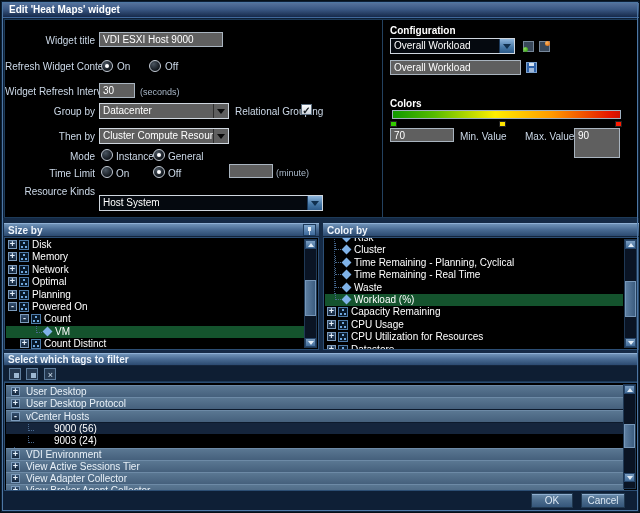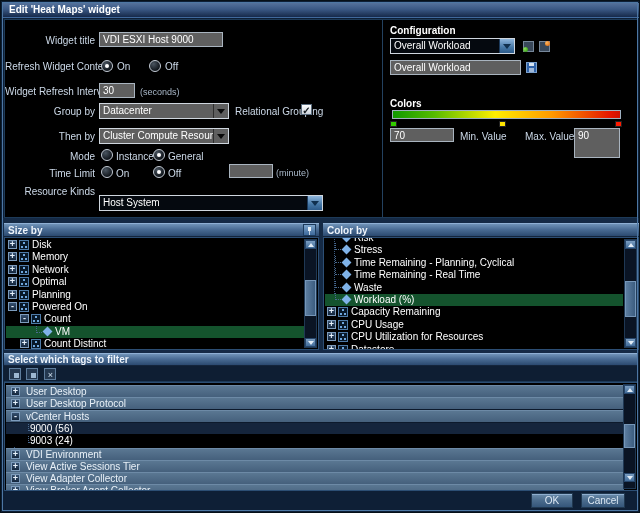--- a/index.html
+++ b/index.html
@@ -48,21 +48,21 @@
   .sb .up::after{content:"";position:absolute;left:2px;top:2px;border-left:3px solid transparent;border-right:3px solid transparent;border-bottom:4px solid #e2ecf6;}
   .sb .down::after{content:"";position:absolute;left:2px;top:2px;border-left:3px solid transparent;border-right:3px solid transparent;border-top:4px solid #e2ecf6;}
   .sb .thumb{position:absolute;left:0;width:11px;background:linear-gradient(90deg,#5c7da0,#3c5d80);border:1px solid #7596b8;box-sizing:border-box;}
   .toolico{position:absolute;width:12px;height:12px;background:#243850;border:1px solid #5d7c9c;box-sizing:border-box;}
   .toolico::after{content:"";position:absolute;right:1px;bottom:1px;width:5px;height:5px;background:#9db8d2;}
   .toolico.x::after{content:"×";background:none;color:#cfe0ef;font-size:9px;right:2px;bottom:-1px;width:auto;height:auto;}
   .tagrow{position:absolute;left:1px;width:618px;height:11px;background:linear-gradient(180deg,#5a7792,#45607c);border-top:1px solid #6d8aa6;border-bottom:1px solid #0d1a2c;box-sizing:content-box;}
   .tagrow .texp{left:5px;top:1px;}
   .tagrow .tlabel{left:20px;line-height:11px;color:#e9f1f8;}
   .tagchild{position:absolute;left:1px;width:618px;height:11px;}
-  .tagchild .tlabel{left:24px;line-height:11px;text-align:center;}
+  .tagchild .tlabel{left:48px;line-height:11px;text-align:center;}
   .btn{position:absolute;height:15px;background:linear-gradient(180deg,#6b8cab 0%,#4a6b8c 50%,#35567a 100%);border:1px solid #203850;box-shadow:inset 0 1px 0 #8fafd0;color:#dce8f4;font-size:10px;text-align:center;line-height:14px;box-sizing:border-box;cursor:default;}
   .pinbtn{position:absolute;width:13px;height:12px;background:linear-gradient(180deg,#7fa6cc,#3c689a);border:1px solid #1c3a5c;box-sizing:border-box;}
   .pinbtn::before{content:"";position:absolute;left:4px;top:2px;width:3px;height:4px;background:#e8f0f8;}
   .pinbtn::after{content:"";position:absolute;left:5px;top:6px;width:1px;height:4px;background:#c8d4e0;}
   .cfgico{position:absolute;width:11px;height:11px;background:#39485a;border:1px solid #76879a;box-sizing:border-box;}
   .cfgico .dot{position:absolute;width:5px;height:5px;border-radius:50%;}
   .floppy{position:absolute;width:11px;height:11px;background:#2f62a8;border:1px solid #7ba0cc;box-sizing:border-box;}
   .floppy::before{content:"";position:absolute;left:2px;top:0;width:5px;height:3px;background:#d8e4f0;}
   .floppy::after{content:"";position:absolute;left:2px;top:5px;width:5px;height:4px;background:#9fb8d8;}
 </style>
@@ -216,21 +216,21 @@
     </div>
     <div class="pbody">
       <span class="dotline" style="left:10px;top:-2px;height:80px;"></span>
       <div class="trow" style="top:-6px;width:298px;">
           <span class="tdia" style="left:18px;"></span>
           <span class="tlabel" style="left:29px;">Risk</span>
         </div>
       <div class="trow" style="top:6.4px;width:298px;">
           <span class="conn" style="left:10px;"></span>
           <span class="tdia" style="left:18px;"></span>
-          <span class="tlabel" style="left:29px;">Stress</span>
+          <span class="tlabel" style="left:29px;">Cluster</span>
         </div>
       <div class="trow" style="top:18.8px;width:298px;">
           <span class="conn" style="left:10px;"></span>
           <span class="tdia" style="left:18px;"></span>
           <span class="tlabel" style="left:29px;">Time Remaining - Planning, Cyclical</span>
         </div>
       <div class="trow" style="top:31.2px;width:298px;">
           <span class="conn" style="left:10px;"></span>
           <span class="tdia" style="left:18px;"></span>
           <span class="tlabel" style="left:29px;">Time Remaining - Real Time</span>

